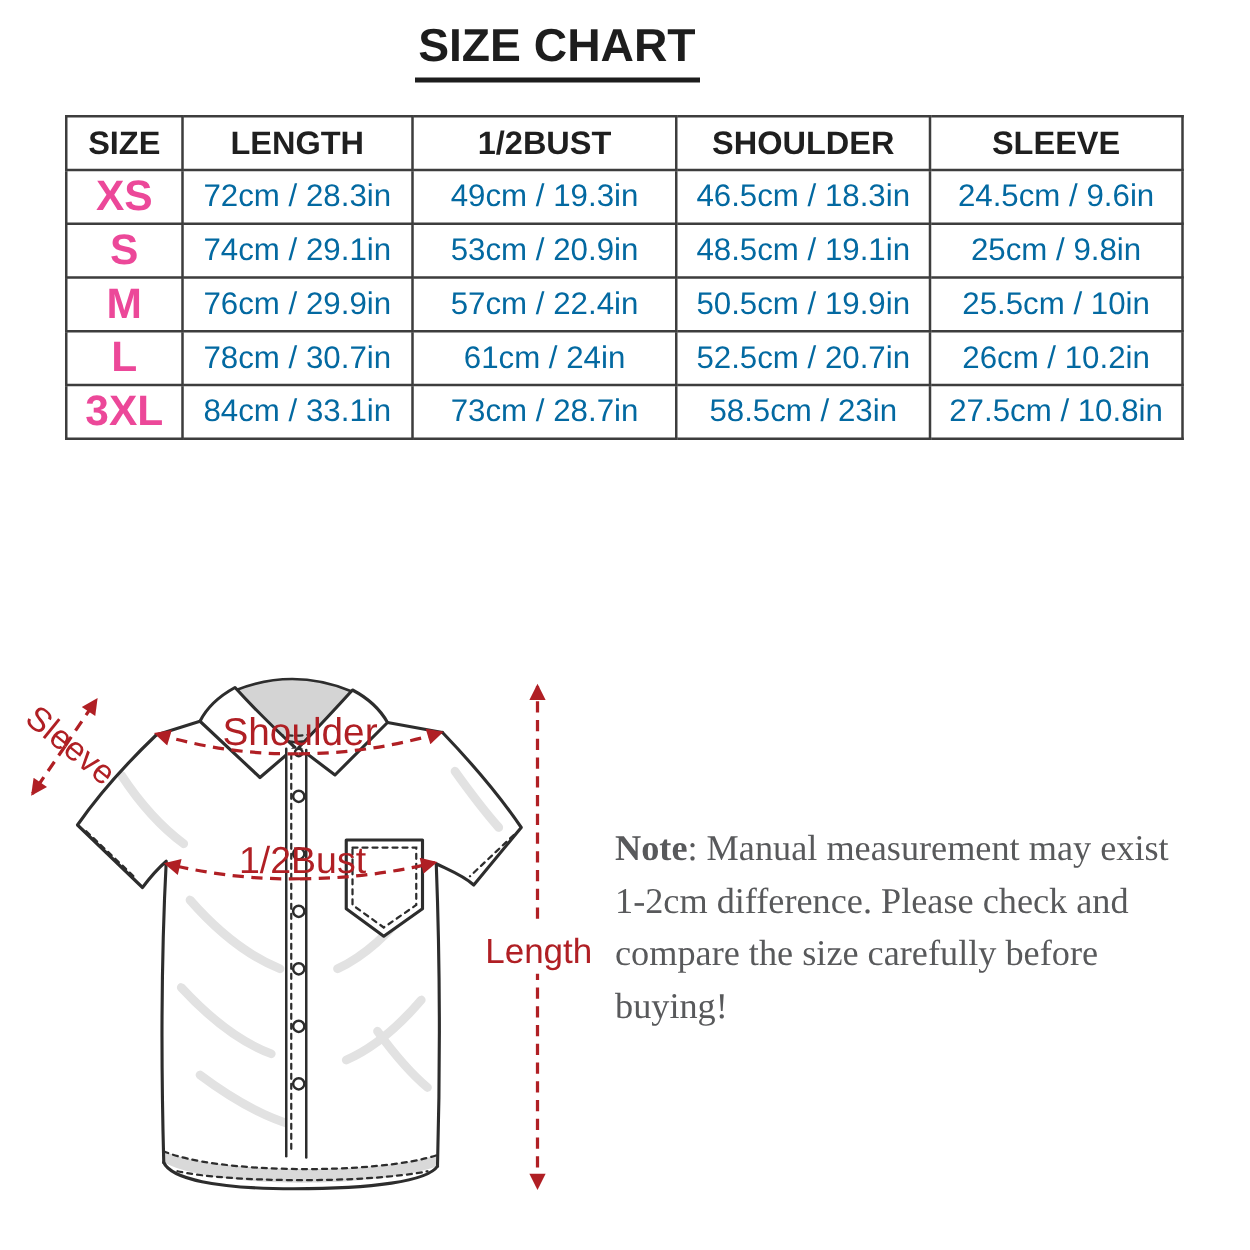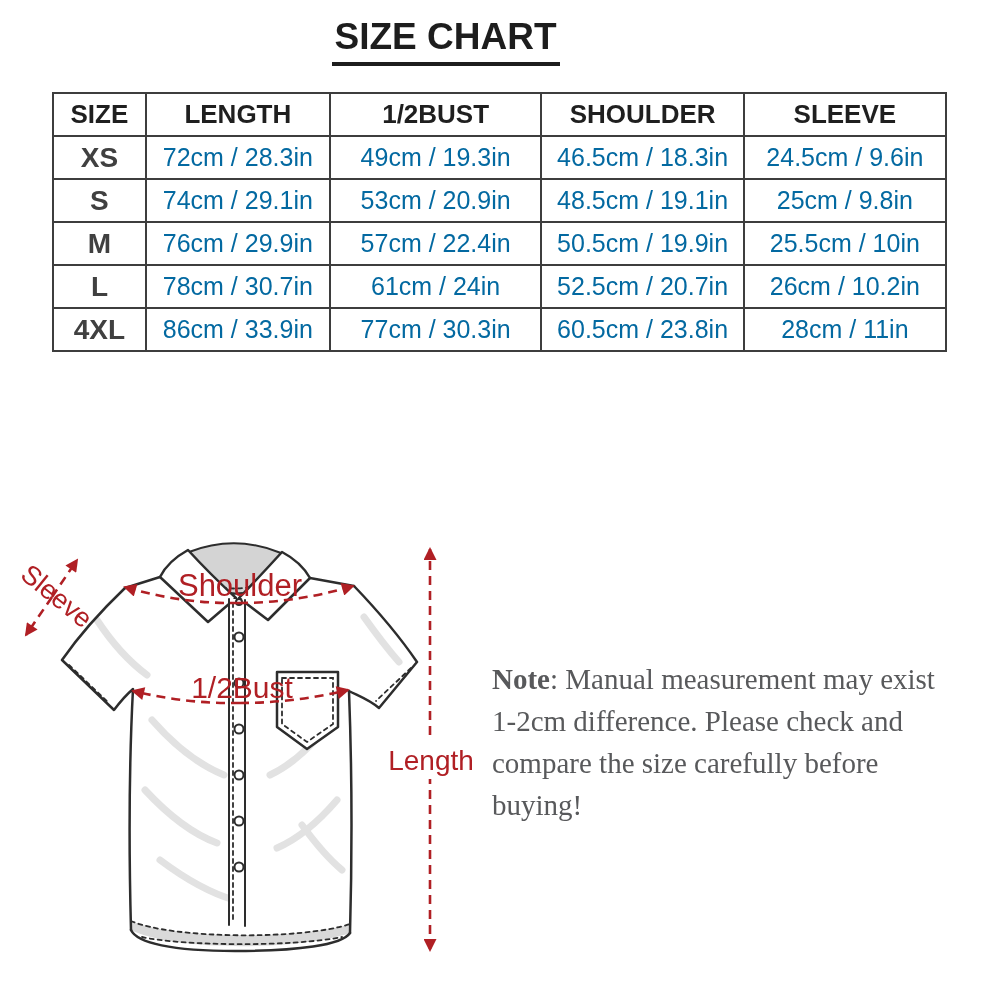--- a/index.html
+++ b/index.html
@@ -14,21 +14,21 @@
   }
   table.size-table {
     position:absolute; left:52px; top:92px; width:895px;
     border-collapse:collapse; table-layout:fixed;
   }
   .size-table th, .size-table td {
     border:2px solid #3d3d3d; text-align:center; vertical-align:middle;
     height:41px; padding:0; overflow:hidden; white-space:nowrap;
   }
   .size-table th { font-size:26px; font-weight:bold; color:#1f1f1f; }
-  .size-table td.sz  { font-size:28px; font-weight:bold; color:#404040; }
+  .size-table td.sz  { font-size:34px; font-weight:bold; color:#ec4899; }
   .size-table td.val { font-size:25px; font-weight:normal; color:#0369a1; }
   col.c1{width:10.4%} col.c2{width:20.6%} col.c3{width:23.7%} col.c4{width:22.65%} col.c5{width:22.65%}
 
   .shirt-svg { position:absolute; left:2px; top:525px; }
 
   .note {
     position:absolute; left:492px; top:658px; width:472px;
     font-size:29px; line-height:1.45; color:#58595b;font-family:Liberation Serif, serif;
   }
   .note .note-label { font-weight:bold; }
@@ -88,25 +88,25 @@
         <td class="val">25.5cm / 10in</td>
       </tr>
       <tr>
         <td class="sz">L</td>
         <td class="val">78cm / 30.7in</td>
         <td class="val">61cm / 24in</td>
         <td class="val">52.5cm / 20.7in</td>
         <td class="val">26cm / 10.2in</td>
       </tr>
       <tr>
-        <td class="sz">4XL</td>
-        <td class="val">86cm / 33.9in</td>
-        <td class="val">77cm / 30.3in</td>
-        <td class="val">60.5cm / 23.8in</td>
-        <td class="val">28cm / 11in</td>
+        <td class="sz">3XL</td>
+        <td class="val">84cm / 33.1in</td>
+        <td class="val">73cm / 28.7in</td>
+        <td class="val">58.5cm / 23in</td>
+        <td class="val">27.5cm / 10.8in</td>
       </tr>
     </tbody>
 </table>
 
 <svg class="shirt-svg" width="480" height="470" viewBox="0 0 480 470">
   <defs>
     <marker id="arr" viewBox="0 0 10 10" refX="8.5" refY="5" markerWidth="6.5" markerHeight="5" orient="auto">
       <path d="M0,0 L10,5 L0,10 Z" fill="#b01f24"></path>
     </marker>
   </defs>

